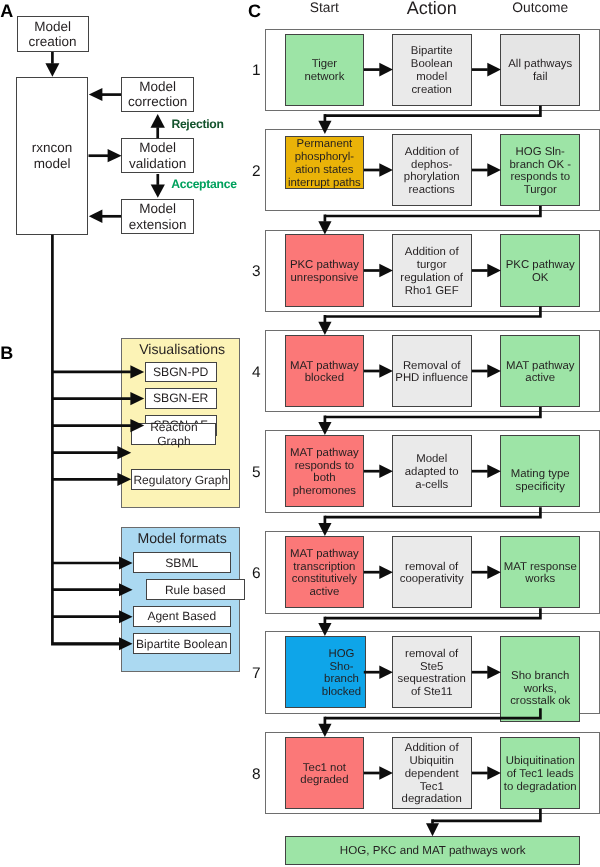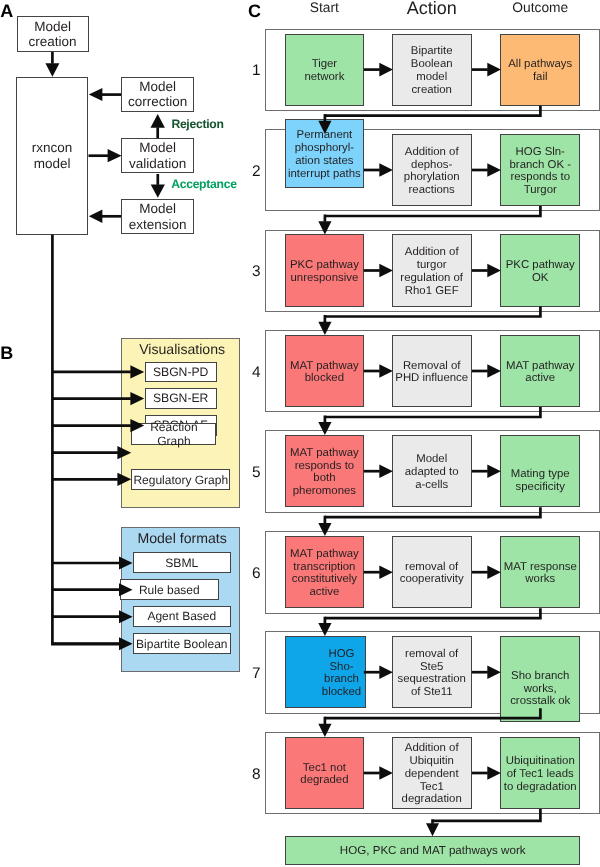--- a/index.html
+++ b/index.html
@@ -53,42 +53,42 @@
 <div class="grp" style="left:121.3px;top:526.6px;width:118.6px;height:145.0px;background:#abd9f1;"></div>
 <div class="grptitle" style="left:122.8px;top:529.8px;width:118.6px;font-size:14.1px;line-height:17px;">Model formats</div>
 
 <div class="bx" style="left:144.5px;top:361.6px;width:72.3px;height:20.3px;font-size:12.2px;"><span>SBGN-PD</span></div>
 <div class="bx" style="left:144.5px;top:388.0px;width:72.3px;height:20.5px;font-size:12.2px;"><span>SBGN-ER</span></div>
 <div class="bx" style="left:144.5px;top:414.5px;width:72.3px;height:21.2px;font-size:12.2px;"><span>SBGN-AF</span></div>
 <div class="bx" style="left:131.4px;top:423px;width:85px;height:21.5px;font-size:12px;"><span>Reaction Graph</span></div>
 <div class="bx" style="left:131.4px;top:469.0px;width:98.7px;height:21.3px;font-size:12px;"><span>Regulatory Graph</span></div>
 
 <div class="bx" style="left:132.5px;top:552.0px;width:98.6px;height:21.2px;font-size:12.2px;"><span>SBML</span></div>
-<div class="bx" style="left:120px;top:579.2px;width:98.6px;height:21.0px;font-size:12px;"><span>Rule based</span></div>
+<div class="bx" style="left:146px;top:579.2px;width:98.6px;height:21.0px;font-size:12px;"><span>Rule based</span></div>
 <div class="bx" style="left:132.5px;top:605.6px;width:98.6px;height:21.6px;font-size:12px;"><span>Agent Based</span></div>
 <div class="bx" style="left:132.5px;top:633.0px;width:98.6px;height:21.4px;font-size:12px;"><span>Bipartite Boolean</span></div>
 
 <div class="plet" style="left:248px;top:1.5px;">C</div>
 <div id="c-build">
     <div class="colhdr" style="left:264.4px;top:1.2px;width:120px;font-size:13.8px;line-height:14px;">Start</div>
     <div class="colhdr" style="left:371.7px;top:1.2px;width:120px;font-size:18px;line-height:14px;">Action</div>
     <div class="colhdr" style="left:480.25px;top:1.2px;width:120px;font-size:13.8px;line-height:14px;">Outcome</div>
     <div style="position:absolute;box-sizing:border-box;left:265.2px;top:28.6px;width:334.40000000000003px;height:82.4px;border:1px solid #6e6e6e;background:#fff;"></div>
     <div class="rownum" style="left:244.3px;top:63.20000000000001px;width:24px;">1</div>
     <div class="bx" style="left:285px;top:33.5px;width:78.80000000000001px;height:72.2px;background:#9de4a6;font-size:11.4px;line-height:12.75px;padding-top:2.6px;"><span>Tiger
 network</span></div>
     <div class="bx" style="left:391.5px;top:33.5px;width:80.39999999999998px;height:72.2px;background:#eaeaea;font-size:11.4px;line-height:12.75px;padding-top:2.6px;"><span>Bipartite
 Boolean
 model
 creation</span></div>
-    <div class="bx" style="left:500.1px;top:33.5px;width:80.29999999999995px;height:72.2px;background:#fdba74;font-size:11.4px;line-height:12.75px;padding-top:2.6px;"><span>All pathways
+    <div class="bx" style="left:500.1px;top:33.5px;width:80.29999999999995px;height:72.2px;background:#e5e5e5;font-size:11.4px;line-height:12.75px;padding-top:2.6px;"><span>All pathways
 fail</span></div>
     <div style="position:absolute;box-sizing:border-box;left:265.2px;top:129px;width:334.40000000000003px;height:82.4px;border:1px solid #6e6e6e;background:#fff;"></div>
     <div class="rownum" style="left:244.3px;top:163.6px;width:24px;">2</div>
-    <div class="bx" style="left:285px;top:119px;width:78.80000000000001px;height:69px;background:#7dd3fc;font-size:11.4px;line-height:12.75px;padding-top:2.6px;"><span>Permanent
+    <div class="bx" style="left:285px;top:136px;width:78.80000000000001px;height:53px;background:#eab308;font-size:11.4px;line-height:12.75px;padding-top:2.6px;"><span>Permanent
 phosphoryl-
 ation states
 interrupt paths</span></div>
     <div class="bx" style="left:391.5px;top:133.9px;width:80.39999999999998px;height:72.2px;background:#eaeaea;font-size:11.4px;line-height:12.75px;padding-top:2.6px;"><span>Addition of
 dephos-
 phorylation
 reactions</span></div>
     <div class="bx" style="left:500.1px;top:133.9px;width:80.29999999999995px;height:72.2px;background:#9de4a6;font-size:11.4px;line-height:12.75px;padding-top:2.6px;"><span>HOG Sln-
 branch OK -
 responds to

